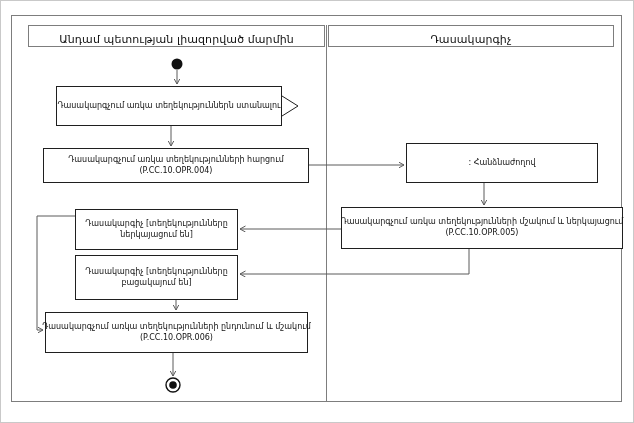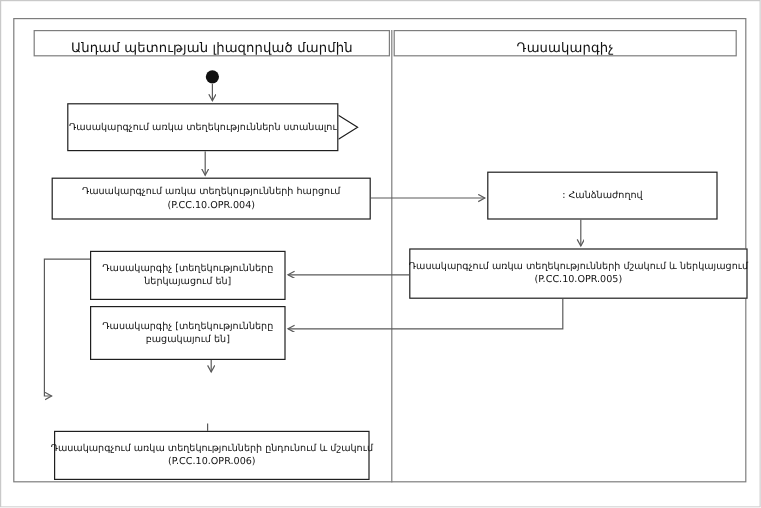--- a/index.html
+++ b/index.html
@@ -36,21 +36,21 @@
     text-align:center;font-size:8px;line-height:1.35;
     padding:1px 0;
   }
   .abox span{display:block;white-space:nowrap;}
   .box-a{left:55px;top:85px;width:226px;height:40px;}
   .box-b{left:42px;top:147px;width:266px;height:35px;}
   .box-c{left:405px;top:142px;width:192px;height:40px;}
   .box-d{left:340px;top:206px;width:282px;height:42px;}
   .box-e{left:74px;top:208px;width:163px;height:41px;}
   .box-f{left:74px;top:254px;width:163px;height:45px;}
-  .box-g{left:44px;top:311px;width:263px;height:41px;margin-top:47px;}
+  .box-g{left:44px;top:311px;width:263px;height:41px;}
   svg.overlay{position:absolute;left:0;top:0;width:634px;height:423px;pointer-events:none;}
 </style>
 </head>
 <body>
 
 <div class="page">
 
   <div class="main-frame"></div>
   <div class="swimlane-divider"></div>
 

